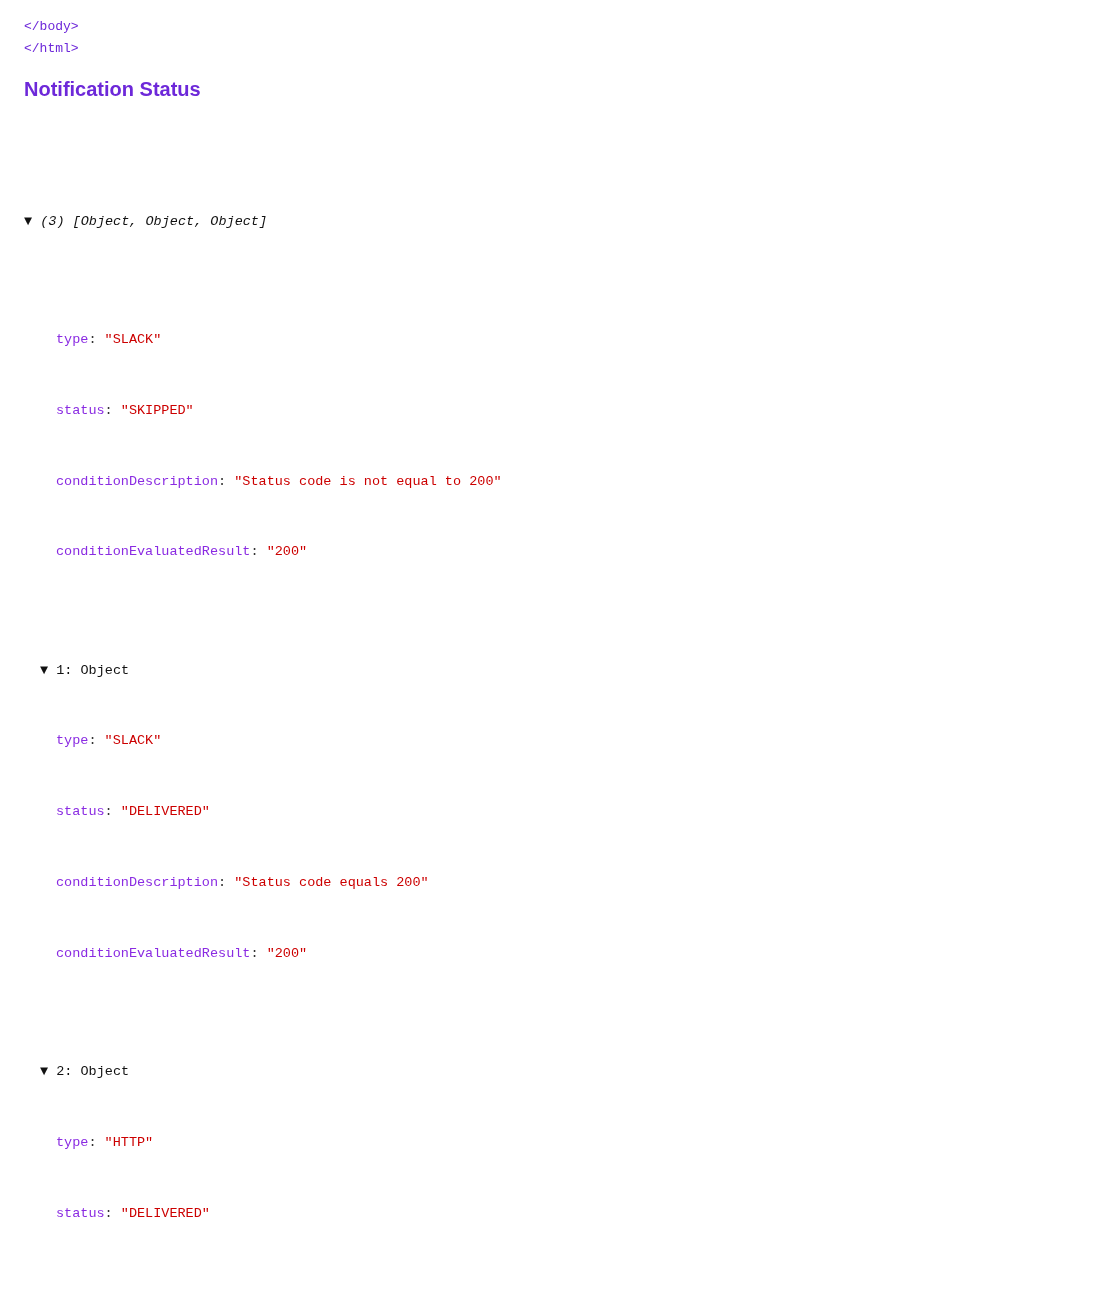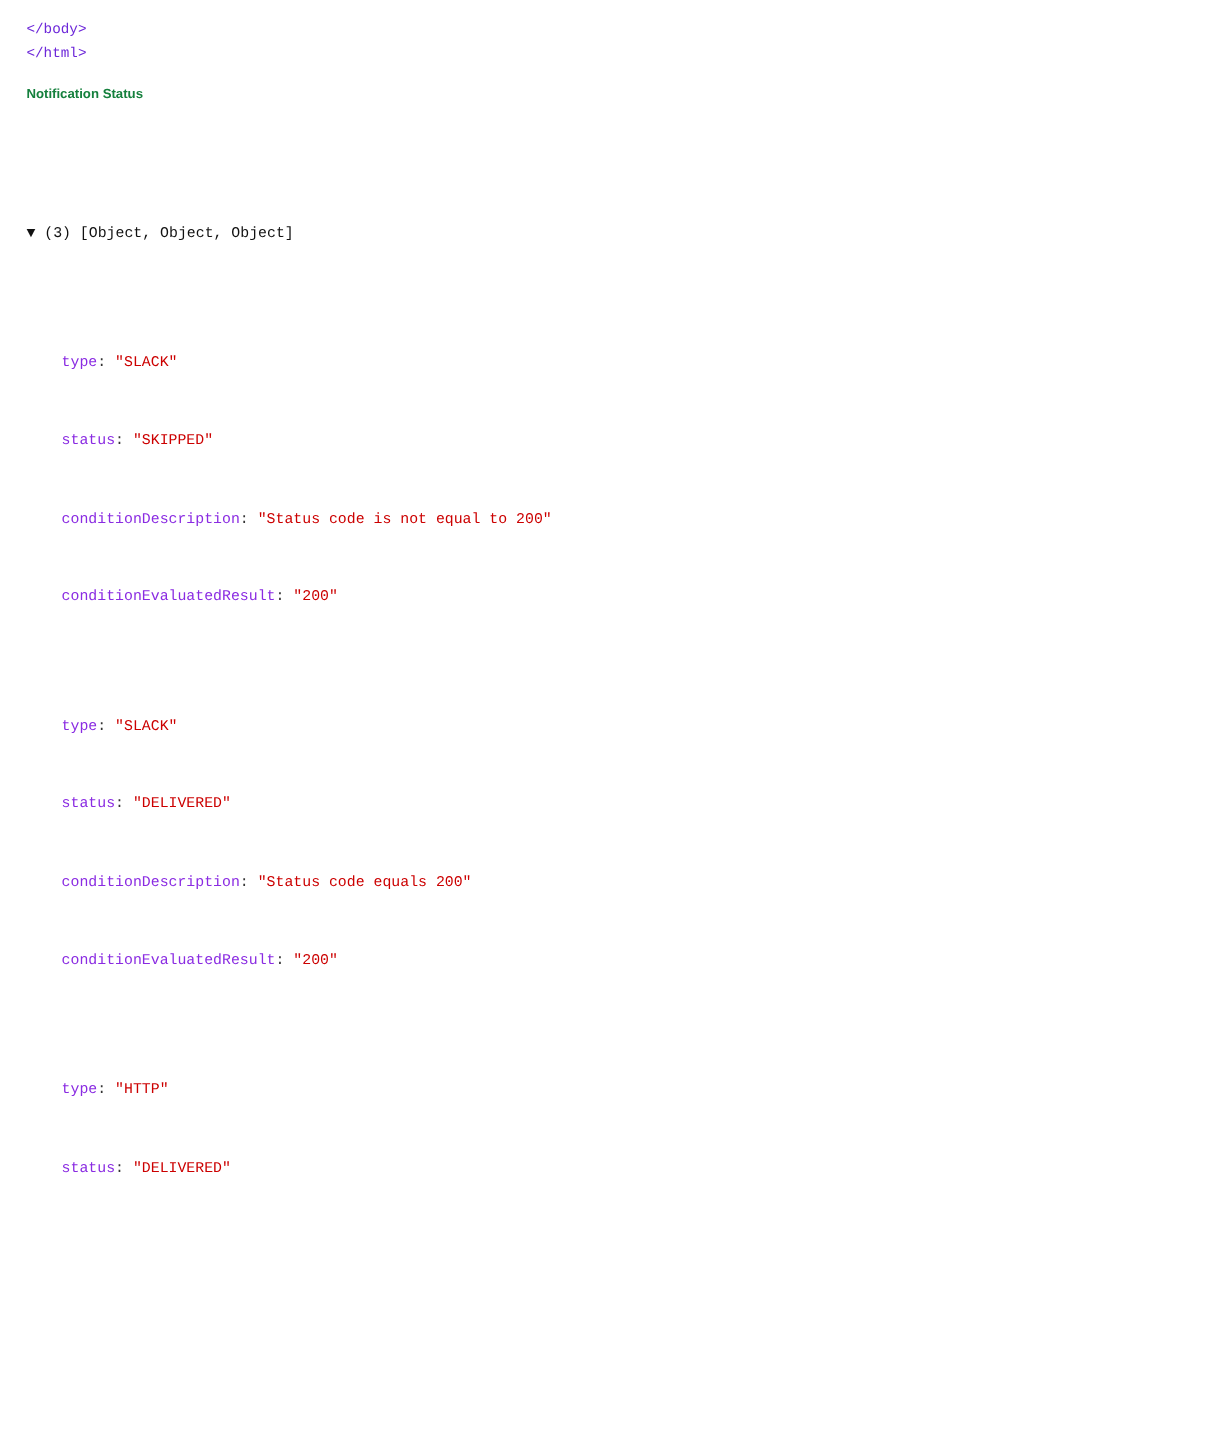--- a/index.html
+++ b/index.html
@@ -14,22 +14,22 @@
     .top-code {
       color: #6d28d9;
       font-size: 13px;
       margin-bottom: 18px;
       line-height: 1.7;
     }
 
     .section-title {
       font-family: Arial, sans-serif;
       font-weight: bold;
-      font-size: 12px;
-      color: #15803d;
+      font-size: 20px;
+      color: #6d28d9;
       margin-bottom: 14px;
     }
 
     .tree {
       font-size: 13.5px;
       line-height: 1.75;
       white-space: pre;
     }
 
     .tree .black { color: #111; }
@@ -50,35 +50,37 @@
 <div class="top-code">
   <span>&lt;/body&gt;</span><br>
   <span>&lt;/html&gt;</span>
 </div>
 
 <div class="section-title">Notification Status</div>
 
 <div class="tree">
 
   
-  <span class="tree-row black">▼ <span style="">(3) [Object, Object, Object]</span></span>
+  <span class="tree-row black">▼ <span style="font-style:italic">(3) [Object, Object, Object]</span></span>
 
   
   <span class="tree-row indent2"><span class="purple">type</span>: <span class="red">"SLACK"</span></span>
   <span class="tree-row indent2"><span class="purple">status</span>: <span class="red">"SKIPPED"</span></span>
   <span class="tree-row indent2"><span class="purple">conditionDescription</span>: <span class="red">"Status code is not equal to 200"</span></span>
   <span class="tree-row indent2"><span class="purple">conditionEvaluatedResult</span>: <span class="red">"200"</span></span>
 
   
+  <span class="tree-row indent1 black">▼ 1: Object</span>
   <span class="tree-row indent2"><span class="purple">type</span>: <span class="red">"SLACK"</span></span>
   <span class="tree-row indent2"><span class="purple">status</span>: <span class="red">"DELIVERED"</span></span>
   <span class="tree-row indent2"><span class="purple">conditionDescription</span>: <span class="red">"Status code equals 200"</span></span>
   <span class="tree-row indent2"><span class="purple">conditionEvaluatedResult</span>: <span class="red">"200"</span></span>
 
   
+  <span class="tree-row indent1 black">▼ 2: Object</span>
   <span class="tree-row indent2"><span class="purple">type</span>: <span class="red">"HTTP"</span></span>
   <span class="tree-row indent2"><span class="purple">status</span>: <span class="red">"DELIVERED"</span></span>
   
   
   
 
   
   
   
   

